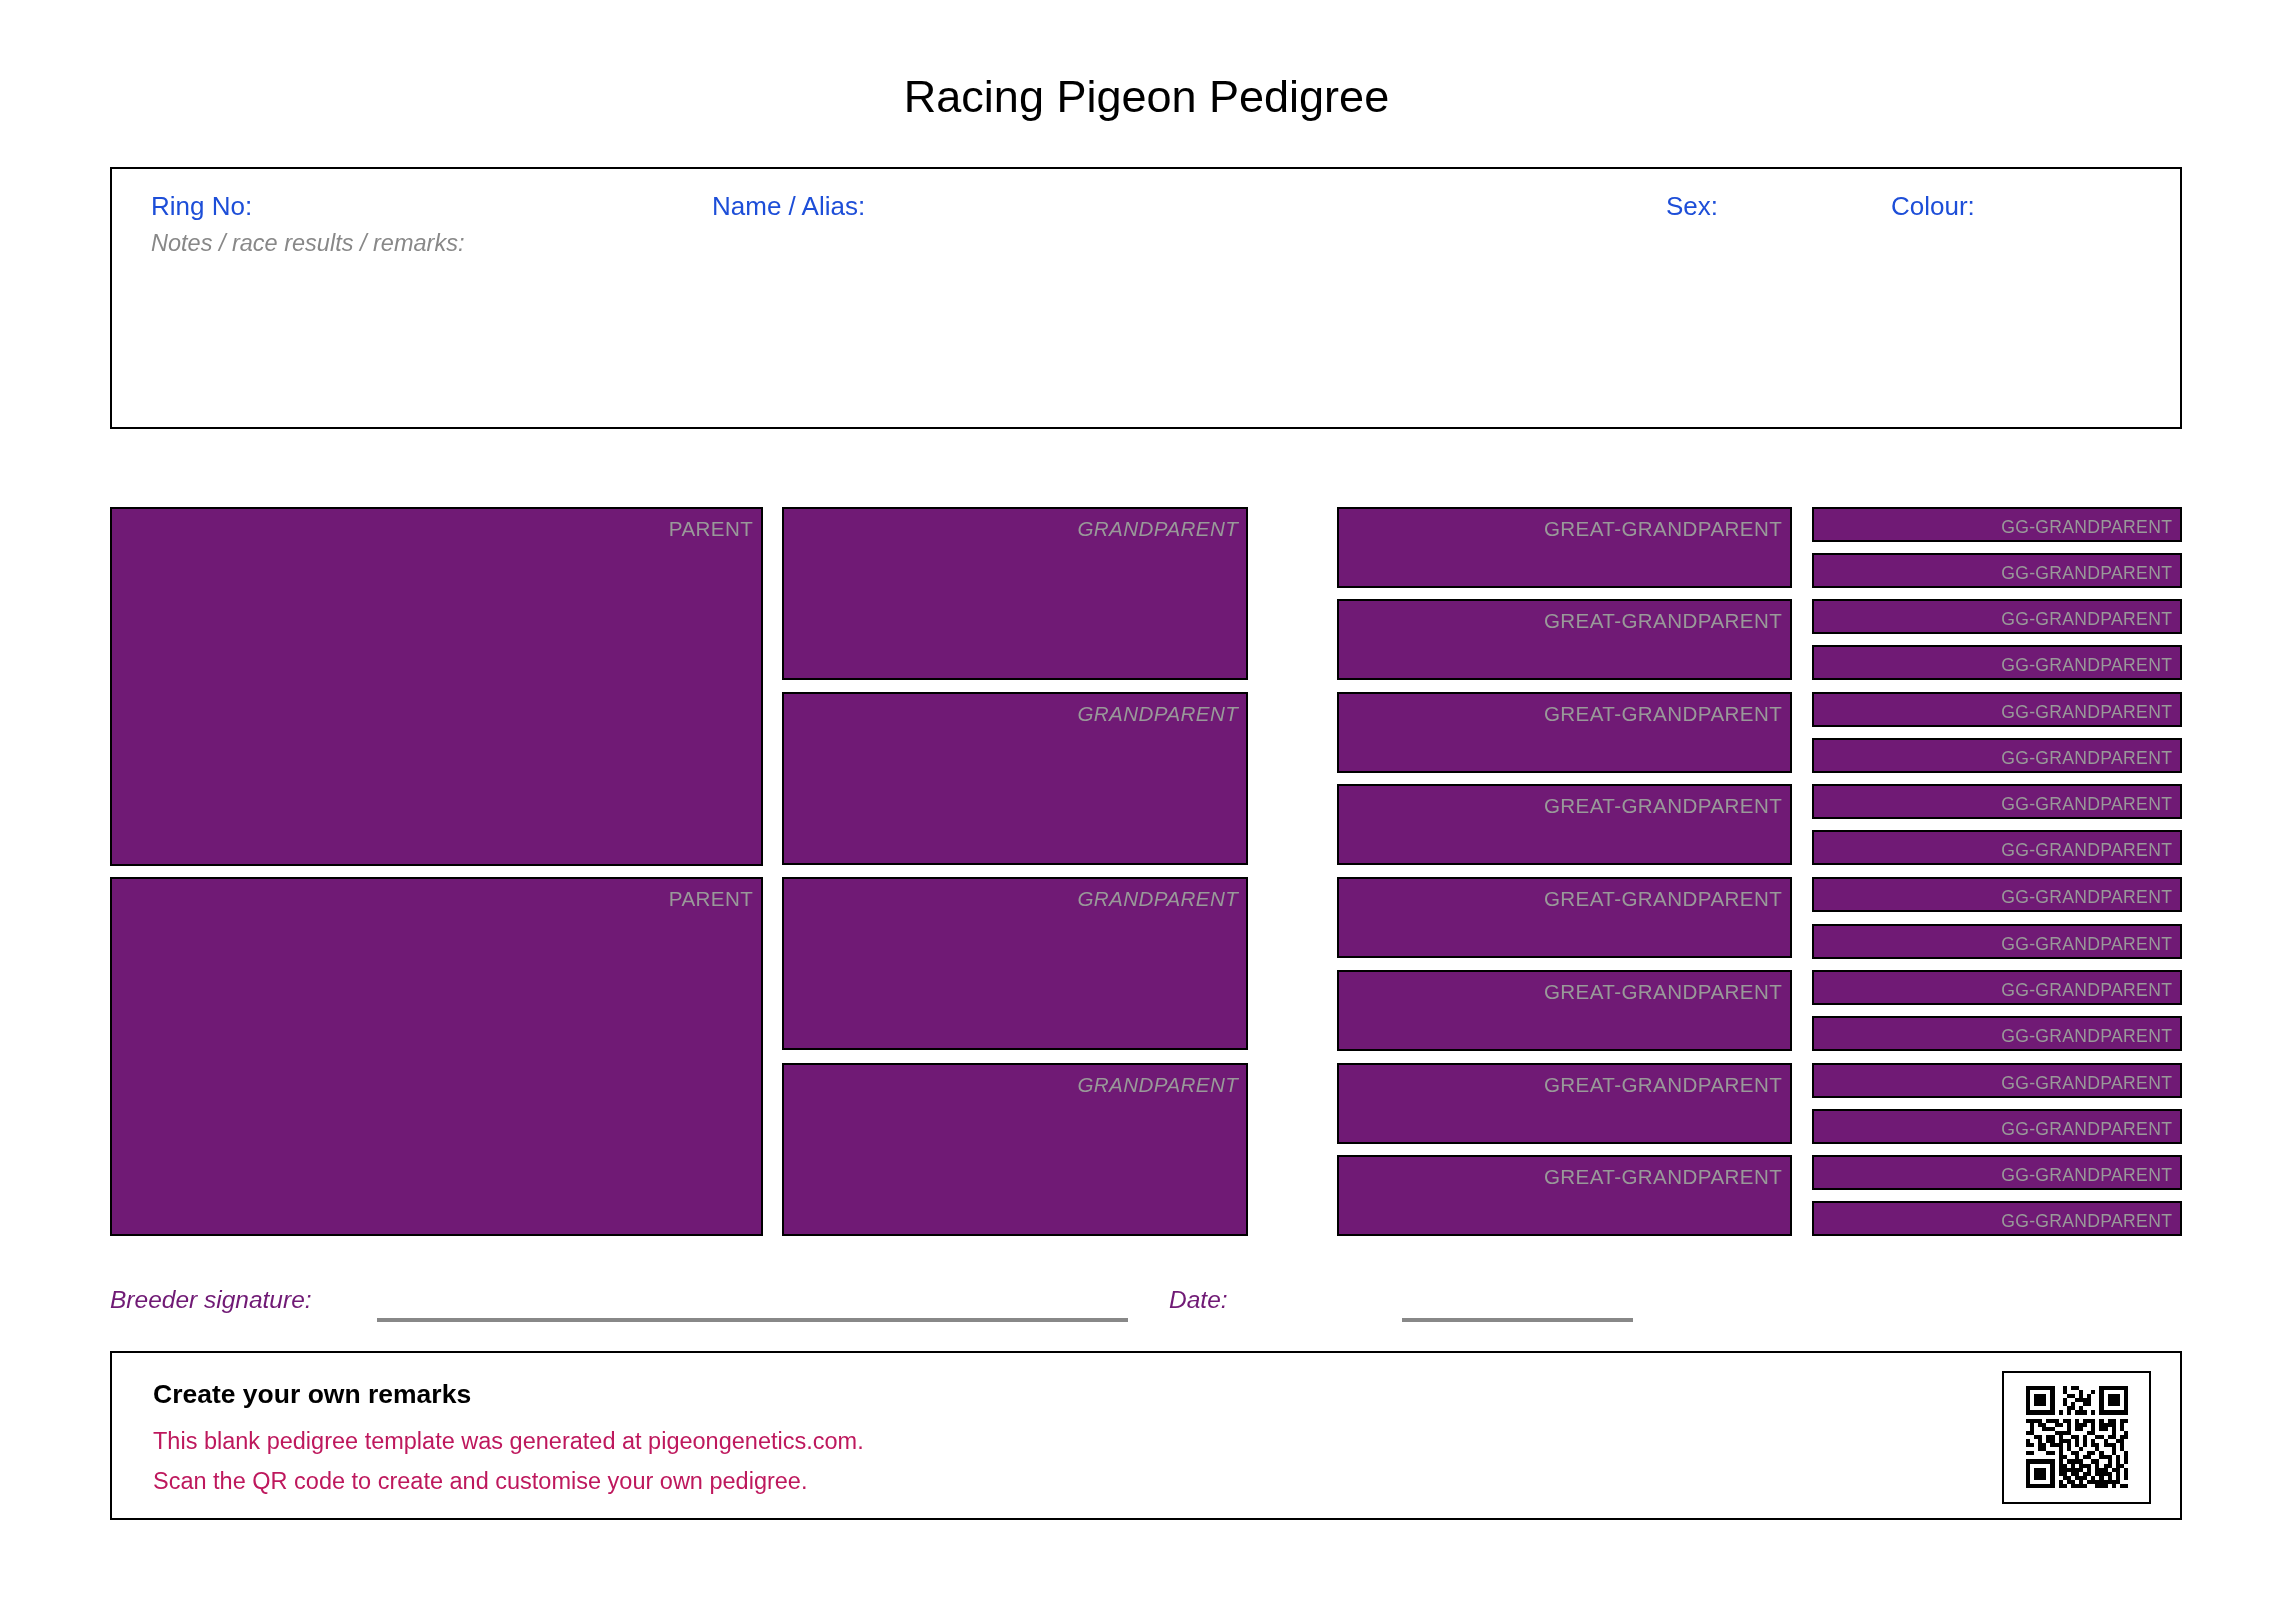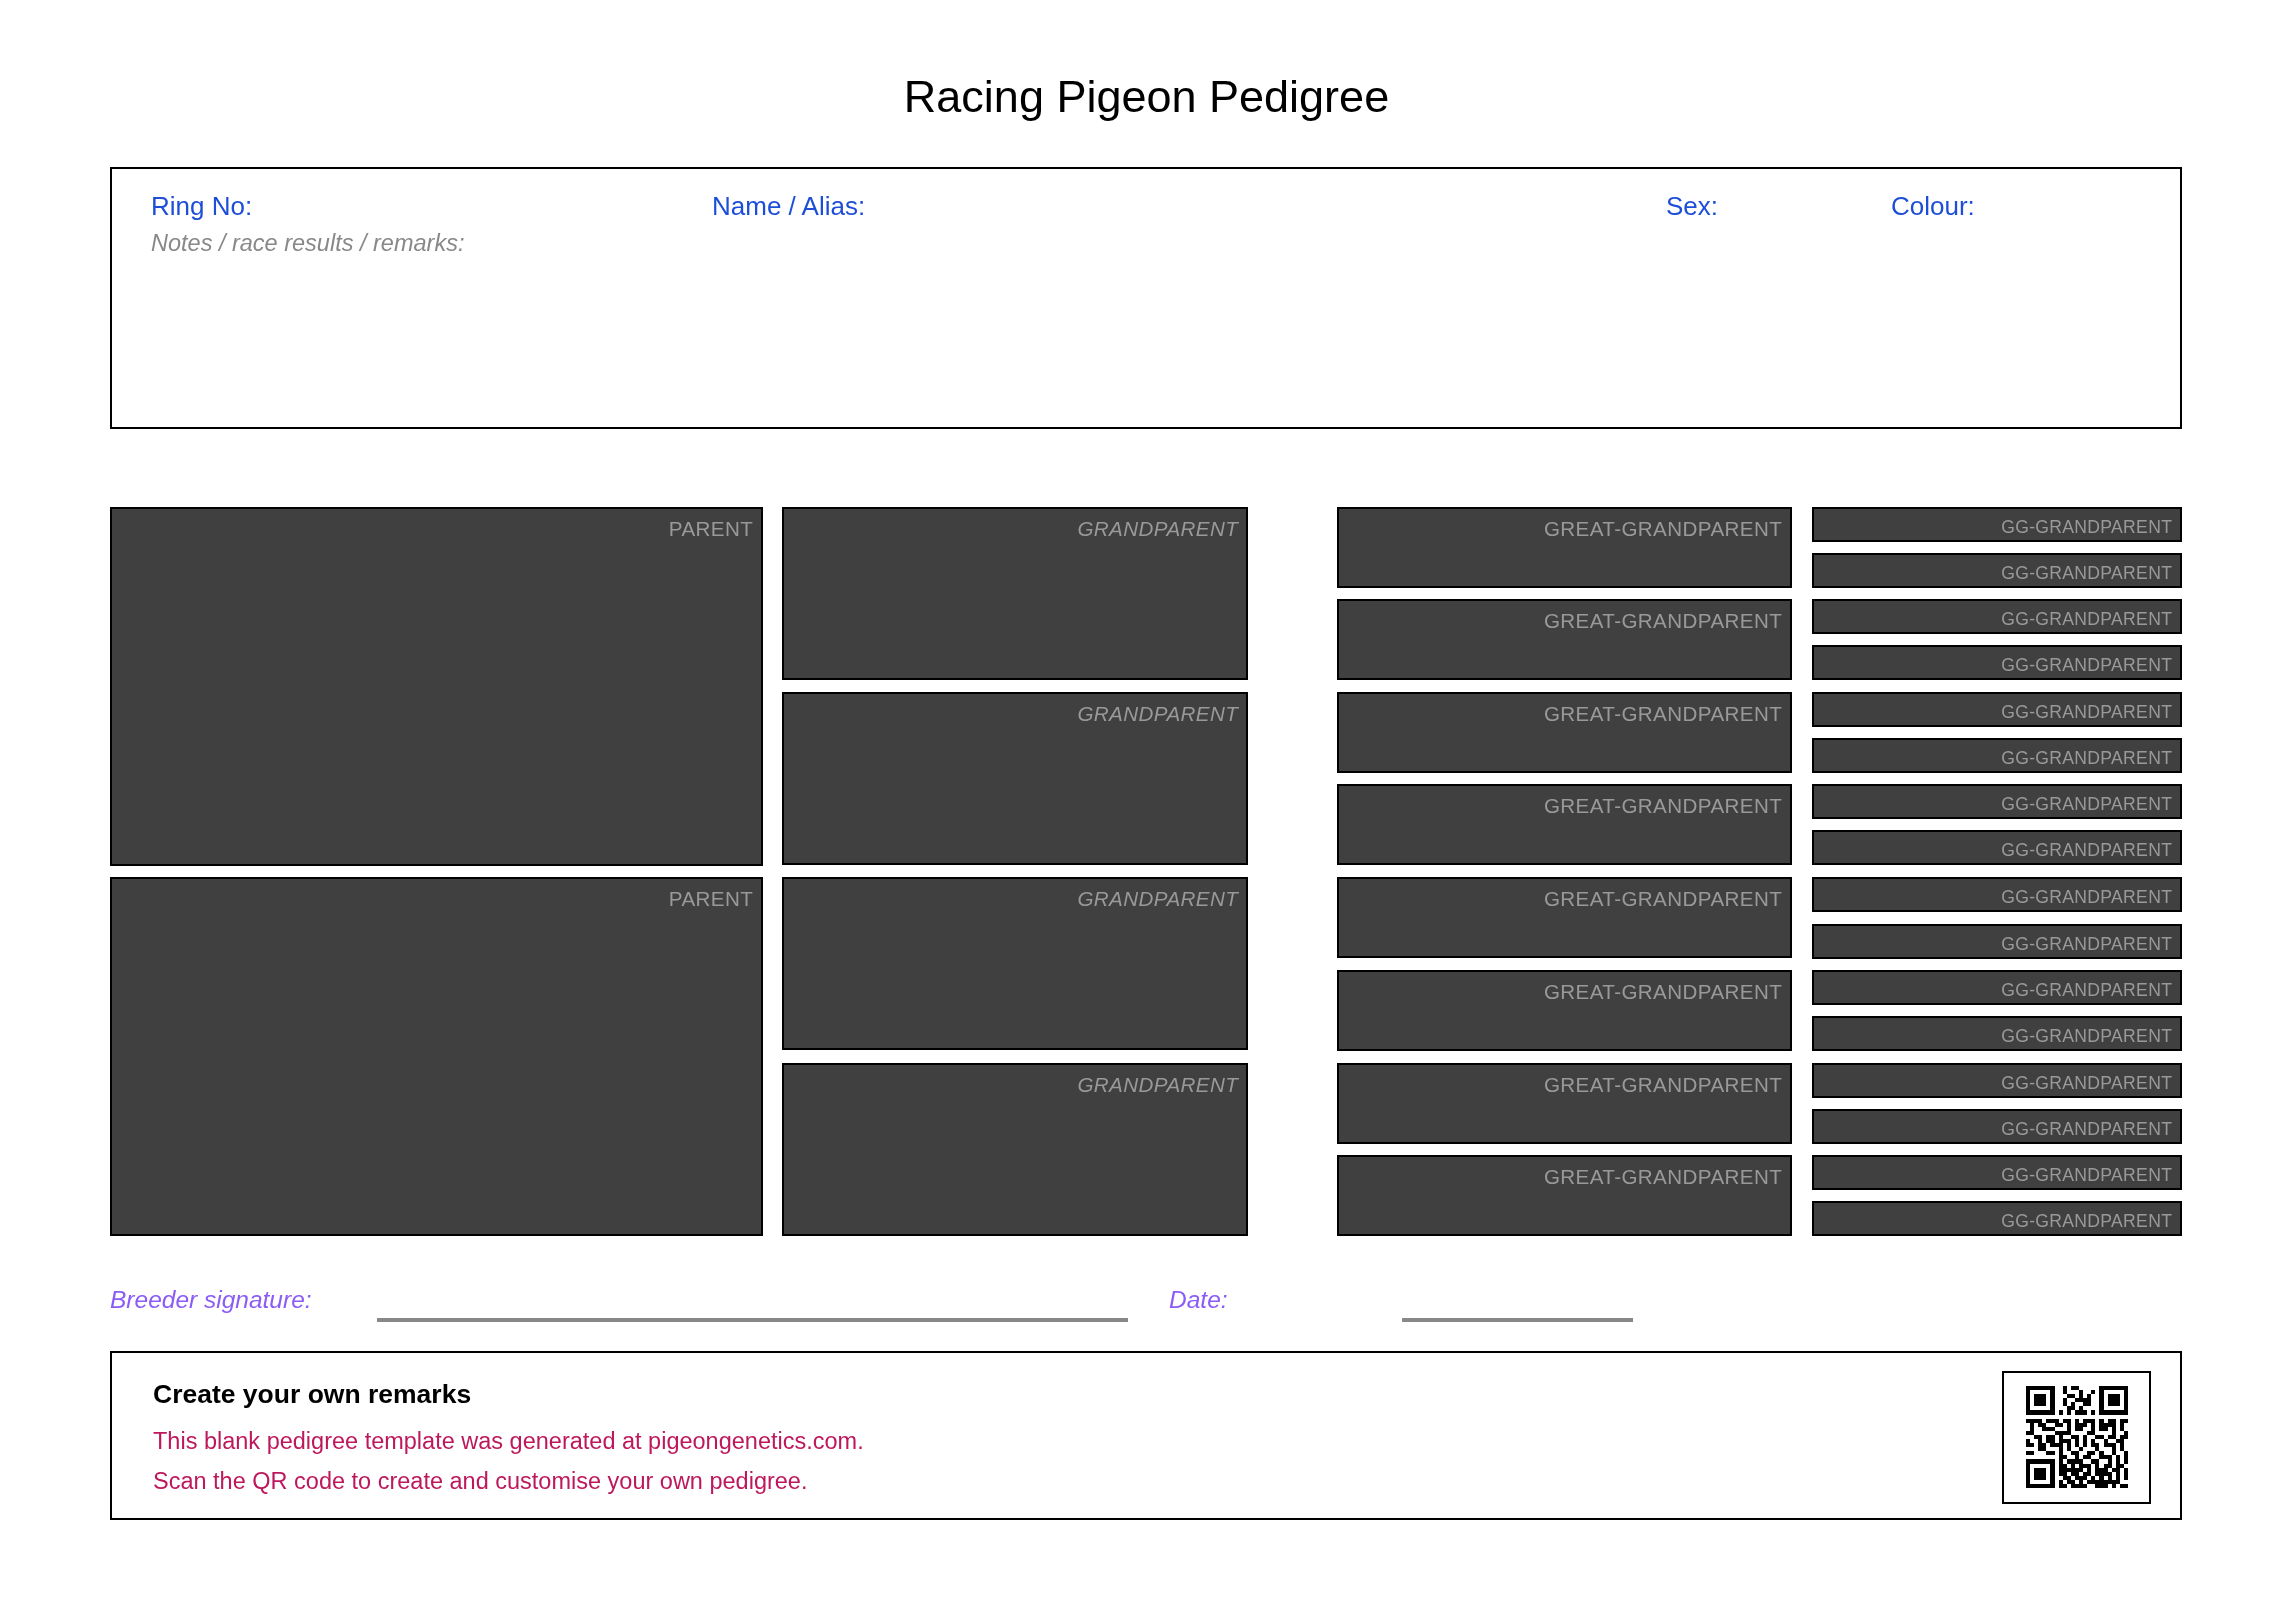--- a/index.html
+++ b/index.html
@@ -80,21 +80,21 @@
   .col-gp     { left: 672px;  width: 466px; font-style: italic; }
   .col-ggp    { left: 1227px; width: 455px; }
   .col-gggp   { left: 1702px; width: 370px; }
 
   .pbox {
     position: absolute;
     left: 0;
     right: 0;
     border: 2.9px solid #000000;
     box-sizing: border-box;
-    background: #404040;
+    background: #701a75;
   }
   .pbox > .box-label {
     position: absolute;
     right: 7.8px;
     font-size: 20.6px;
     letter-spacing: 0.4px;
     color: #999999;
     white-space: nowrap;
   }
   
@@ -112,21 +112,21 @@
     left: 110px;
     top: 1286px;
     width: 2072px;
     height: 43px;
   }
   .sig-label {
     position: absolute;
     top: 0;
     font-size: 24.5px;
     font-style: italic;
-    color: #8b5cf6;
+    color: #701a75;
     white-space: nowrap;
   }
   .sig-label.breeder { left: 0px; }
   .sig-label.date    { left: 1059px; }
   .sig-rule {
     position: absolute;
     height: 3.9px;
     background: #888888;
   }
   .sig-rule.breeder-rule { left: 267px;  top: 32px; width: 751px; }

